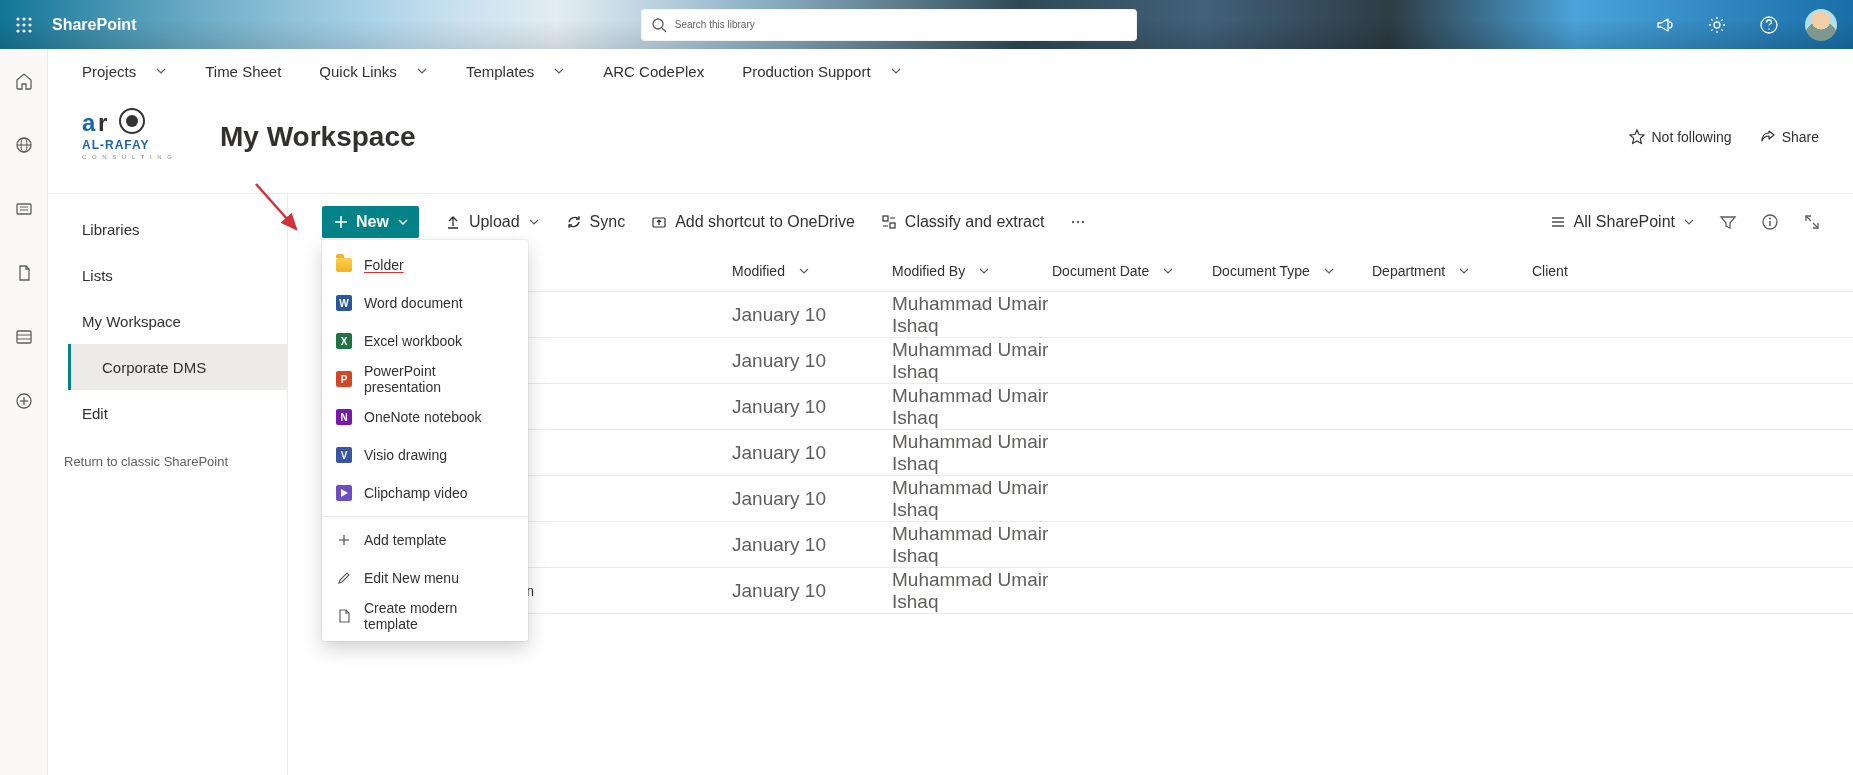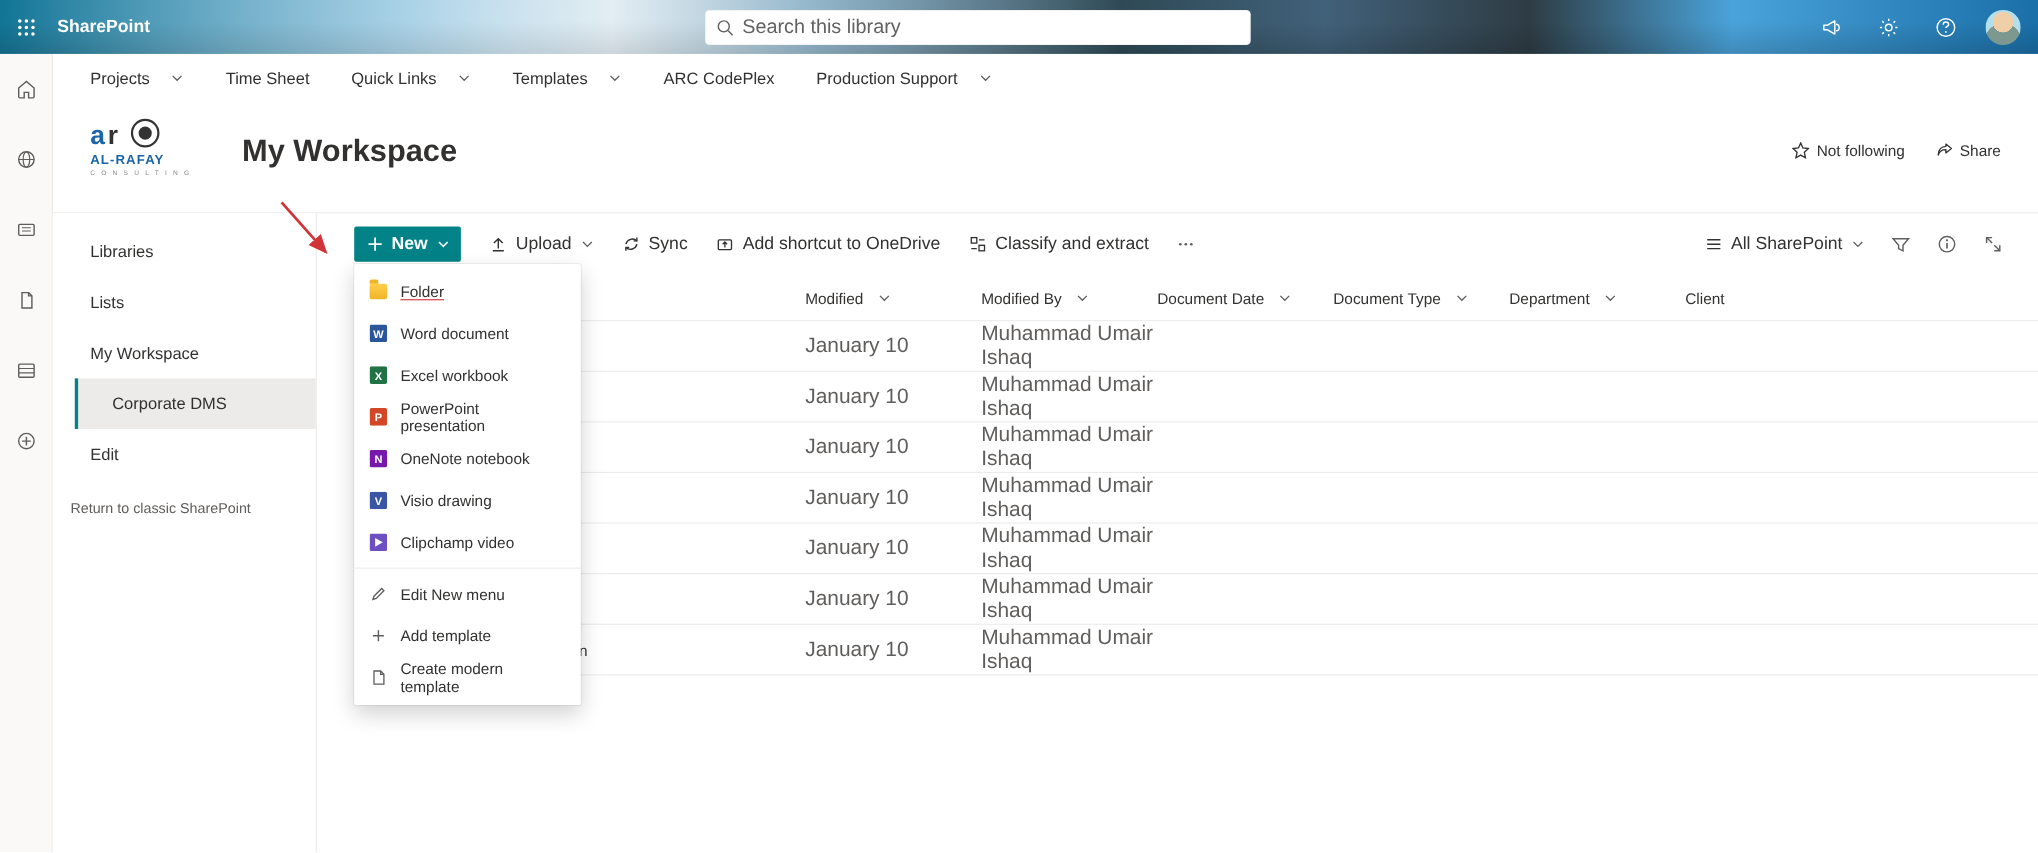--- a/index.html
+++ b/index.html
@@ -7,21 +7,21 @@
 
 
 .suite-bar { position: relative; height: 49px; display: flex; align-items: center; color: #fff; background: linear-gradient(to right, #036c8f 0%, #88c0de 20%, #d7e6ee 30%, #7ba6bf 40%, #2f4a56 55%, #41617a 65%, #2e3c44 75%, #4aa3da 85%, #1a6fa8 100%); }
 .suite-bar::before { content: ""; position: absolute; inset: 0; background-image:
   radial-gradient(circle at 25% 50%, rgba(255,255,255,.35) 0, transparent 40%),
   linear-gradient(to bottom, rgba(255,255,255,0) 40%, rgba(0,0,0,.15) 100%); }
 .waffle { width: 48px; height: 49px; display: flex; align-items: center; justify-content: center; position: relative; cursor: pointer; }
 .brand { font-size: 16px; font-weight: 600; margin-left: 4px; position: relative; }
 .search-wrap { margin-left: auto; margin-right: auto; position: relative; }
 .search-box { width: 496px; height: 32px; border-radius: 4px; background: #fff; display: flex; align-items: center; padding: 0 10px; box-shadow: inset 0 0 0 1px rgba(0,0,0,.05); }
-.search-box input { border: 0; outline: 0; flex: 1; font-size: 18px; margin-left: 8px; color: #333; background: transparent; }
+.search-box input { border: 0; outline: 0; flex: 1; font-size: 10px; margin-left: 8px; color: #333; background: transparent; }
 .search-box input::placeholder { color: #616161; }
 .suite-right { display: flex; align-items: center; gap: 4px; margin-right: 8px; position: relative; }
 .suite-icon { width: 48px; height: 49px; display: flex; align-items: center; justify-content: center; cursor: pointer; }
 .avatar { width: 32px; height: 32px; border-radius: 50%; background: radial-gradient(circle at 50% 35%, #f0cfa8 0 35%, transparent 36%), radial-gradient(circle at 50% 90%, #7d988f 0 50%, transparent 51%), #b2dfe9; margin: 0 8px; }
 
 
 .app-body { display: flex; height: calc(775px - 49px); }
 .rail { width: 48px; background: #faf9f8; border-right: 1px solid #edebe9; display: flex; flex-direction: column; align-items: center; padding-top: 12px; gap: 24px; }
 .rail-item { width: 48px; height: 40px; display: flex; align-items: center; justify-content: center; cursor: pointer; color: #605e5c; }
 
@@ -399,33 +399,33 @@
                   <rect width="16" height="16" rx="2" fill="#6d4fc2"></rect>
                   <path d="M5 4l7 4-7 4z" fill="#fff"></path>
                 </svg>
               </span>
             <span>Clipchamp video</span>
           </div>
           <div class="menu-sep"></div>
           <div class="menu-item">
             <span class="menu-ico">
                 <svg width="16" height="16" viewBox="0 0 16 16">
-                  <path d="M3 13l1-3 7-7 2 2-7 7z" fill="none" stroke="#605e5c" stroke-width="1.2"></path>
-                </svg>
-              </span>
-            <span>Edit New menu</span>
-          </div>
-          <div class="menu-item">
-            <span class="menu-ico">
-                <svg width="16" height="16" viewBox="0 0 16 16">
                   <line x1="8" y1="3" x2="8" y2="13" stroke="#605e5c" stroke-width="1.3"></line>
                   <line x1="3" y1="8" x2="13" y2="8" stroke="#605e5c" stroke-width="1.3"></line>
                 </svg>
               </span>
             <span>Add template</span>
+          </div>
+          <div class="menu-item">
+            <span class="menu-ico">
+                <svg width="16" height="16" viewBox="0 0 16 16">
+                  <path d="M3 13l1-3 7-7 2 2-7 7z" fill="none" stroke="#605e5c" stroke-width="1.2"></path>
+                </svg>
+              </span>
+            <span>Edit New menu</span>
           </div>
           <div class="menu-item">
             <span class="menu-ico">
                 <svg width="16" height="16" viewBox="0 0 16 16">
                   <path d="M4 2h6l3 3v9H4z" fill="none" stroke="#605e5c" stroke-width="1.2"></path>
                   <path d="M10 2v3h3" fill="none" stroke="#605e5c" stroke-width="1.2"></path>
                 </svg>
               </span>
             <span>Create modern template</span>
           </div>

